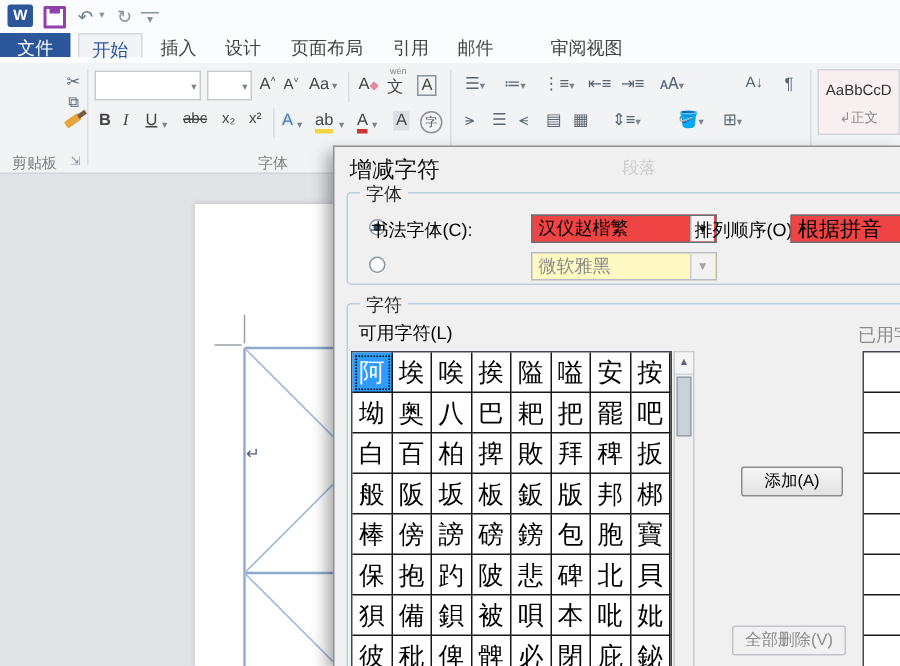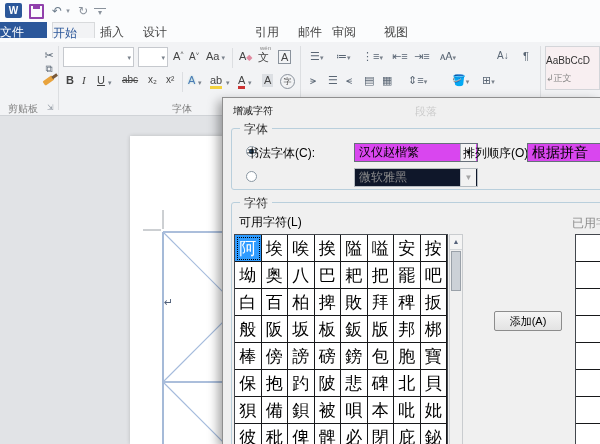--- a/index.html
+++ b/index.html
@@ -10,26 +10,26 @@
   
   #titlebar{left:0;top:0;width:600px;height:22px;background:#fbfcfd;}
   .qat-btn{top:3px;height:16px;line-height:16px;text-align:center;color:#6a7a8a;font-size:12px;}
   #word-logo{left:5px;top:3px;width:17px;height:15px;background:#2b579a;border-radius:2px;color:#fff;font-size:10px;font-weight:bold;line-height:15px;text-align:center;}
   #save-icon{left:29px;top:4px;width:11px;height:11px;border:2px solid #9141ac;border-radius:1px;}
   #save-icon i{position:absolute;left:2px;top:-1px;width:7px;height:4px;background:#9141ac;}
   #title-text{left:455px;top:4px;color:#8f8f8f;font-size:11px;white-space:nowrap;}
 
   
   #tabbar{left:0;top:22px;width:600px;height:20px;background:#fbfcfd;}
-  .tab{top:0;height:16px;line-height:20px;text-align:left;color:#444;cursor:default;}
+  .tab{top:0;height:16px;line-height:20px;text-align:center;color:#444;cursor:default;}
   #tab-file{left:0;width:47px;background:#2b579a;color:#fff;}
   #tab-0{left:52px;width:43px;background:#f2f3f5;border:1px solid #d8dadc;border-bottom:none;color:#2b579a;box-sizing:border-box;}
   #tab-1{left:100px;width:38px;} #tab-2{left:143px;width:38px;}
   #tab-3{left:186px;width:64px;} #tab-4{left:255px;width:38px;}
-  #tab-5{left:298px;width:38px;} #tab-6{left:332px;width:38px;}
+  #tab-5{left:298px;width:38px;} #tab-6{left:360px;width:38px;}
   #tab-7{left:384px;width:38px;}
 
   
   #ribbon{left:0;top:42px;width:600px;height:74px;background:#f2f3f5;border-bottom:1px solid #d0d3d7;box-sizing:border-box;}
   .vsep{top:4px;width:1px;height:64px;background:#dcdee1;}
   .glabel{top:60px;font-size:10px;color:#7e7e7e;}
   .ic{color:#5a6674;font-size:11px;line-height:14px;text-align:center;}
   .drop{color:#7a828c;font-size:7px;}
   
   #paste-icon{left:12px;top:6px;width:20px;height:24px;background:#a9b2be;border-radius:2px;}
@@ -37,40 +37,40 @@
   #paste-icon i{position:absolute;left:5px;top:-2px;width:9px;height:4px;background:#8a93a0;border-radius:1px;}
   #paste-label{left:8px;top:33px;width:28px;text-align:center;color:#3f3f3f;}
   #paste-drop{left:18px;top:46px;font-size:7px;color:#7a828c;}
   #fp-brush{left:43px;top:36px;width:11px;height:5px;background:#e8a33d;transform:rotate(-35deg);border-radius:1px;}
   #fp-brush i{position:absolute;left:10px;top:1px;width:6px;height:3px;background:#7a5a3a;}
   
   .combo{background:#fff;border:1px solid #c6c9ce;box-sizing:border-box;}
   .combo .arr{position:absolute;right:2px;top:6px;font-size:7px;color:#7a828c;}
   .btn-txt{font-size:11px;color:#444;text-align:center;}
   
-  #style-card{left:545px;top:4px;width:55px;height:44px;background:#f8eff1;border:1px solid #d3d5d9;box-sizing:border-box;}
+  #style-card{left:545px;top:4px;width:55px;height:44px;background:#f8eff1;border:1px solid #d3d5d9;box-sizing:border-box;text-align:center;}
   #style-card .prev{display:block;margin-top:8px;font-size:10px;color:#333;}
   #style-card .name{display:block;margin-top:6px;font-size:9px;color:#8a8a8a;}
 
   
   #doc-area{left:0;top:116px;width:600px;height:328px;background:#e1e3e6;}
   #page{left:130px;top:20px;width:470px;height:308px;background:#fff;box-shadow:0 0 4px rgba(0,0,0,.18);}
   #para-mark{left:34px;top:160px;color:#51607a;font-size:11px;}
 
   
   #dialog{left:222px;top:97px;width:378px;height:347px;background:#f0f0f0;border-left:1px solid #8f8f8f;border-top:1px solid #8f8f8f;box-sizing:border-box;box-shadow:-4px 4px 10px rgba(0,0,0,.35);overflow:hidden;}
-  #dlg-title{left:10px;top:6px;font-size:10px;color:#111;}
+  #dlg-title{left:10px;top:6px;font-size:15px;color:#111;}
   #dlg-ghost{left:192px;top:6px;font-size:11px;color:#8a8a8a;opacity:.35;}
   .groupbox{border:1px solid #b9cfdc;border-radius:3px;box-sizing:border-box;}
   .grouplabel{top:-8px;background:#f0f0f0;padding:0 4px;font-size:12px;color:#2b2b2b;}
   .radio{width:11px;height:11px;border:1px solid #8a97a2;border-radius:50%;background:#fff;box-sizing:border-box;}
   .radio.sel i{position:absolute;left:2px;top:2px;width:5px;height:5px;border-radius:50%;background:#31506b;}
-  .dlg-combo{background:#d946ef;border:1px solid #667079;box-sizing:border-box;font-size:12px;color:#000;line-height:17px;padding-left:4px;white-space:nowrap;overflow:hidden;}
+  .dlg-combo{background:#ef4444;border:1px solid #667079;box-sizing:border-box;font-size:12px;color:#000;line-height:17px;padding-left:4px;white-space:nowrap;overflow:hidden;}
   .dlg-combo .carr{position:absolute;right:1px;top:0;width:15px;height:100%;border-left:1px solid #aab2b9;text-align:center;font-size:8px;color:#111;line-height:17px;background:#f4f4f4;}
-  .dlg-combo.disabled{background:#0f172a;border-color:#b6bcc1;color:#8b8b8b;}
+  .dlg-combo.disabled{background:#fef9c3;border-color:#b6bcc1;color:#8b8b8b;}
   .dlg-combo.disabled .carr{color:#a5a5a5;background:#f2f2f2;border-left-color:#c9cdd1;}
   .dlg-label{font-size:12px;color:#000;white-space:nowrap;}
 
   #char-grid{left:11px;top:136px;width:214px;height:224px;background:#fff;border:1px solid #43474d;box-sizing:border-box;display:grid;grid-template-columns:repeat(8,1fr);grid-auto-rows:27px;}
   #char-grid .cell{border-right:1px solid #17181a;border-bottom:1px solid #17181a;text-align:center;line-height:27px;font-size:17px;color:#000;overflow:hidden;}
   #char-grid .cell.selected{background:#2e9bff;color:#fff;outline:1px dotted #000;outline-offset:-3px;}
 
   #grid-scrollbar{left:226px;top:136px;width:14px;height:224px;background:#f0f0f0;border:1px solid #c9cccf;box-sizing:border-box;}
   #sb-up{left:0;top:0;width:12px;height:14px;background:#f4f4f4;border-bottom:1px solid #d4d7da;text-align:center;font-size:7px;color:#55627a;line-height:14px;}
   #sb-thumb{left:1px;top:16px;width:10px;height:40px;background:#ccd1d7;border:1px solid #9aa1a9;box-sizing:border-box;}
@@ -97,20 +97,21 @@
     <div class="abs qat-btn" style="left:64px;width:8px;font-size:7px;color:#8a929c;">▾</div>
     <div class="abs qat-btn" style="left:76px;width:14px;color:#8a929c;">↻</div>
     <div class="abs qat-btn" style="left:94px;width:12px;font-size:8px;color:#8a929c;border-top:1px solid #8a929c;top:8px;height:10px;line-height:8px;">▾</div>
   </div>
 
   <div id="tabbar" class="abs">
     <div id="tab-file" class="abs tab">文件</div>
     <div id="tab-0" class="abs tab">开始</div>
     <div id="tab-1" class="abs tab">插入</div>
     <div id="tab-2" class="abs tab">设计</div>
+    <div id="tab-3" class="abs tab">页面布局</div>
     <div id="tab-4" class="abs tab">引用</div>
     <div id="tab-5" class="abs tab">邮件</div>
     <div id="tab-6" class="abs tab">审阅</div>
     <div id="tab-7" class="abs tab">视图</div>
   </div>
 
   <div id="ribbon" class="abs">
 
     <div class="abs ic" style="left:42px;top:6px;width:14px;">✂</div>
     <div class="abs ic" style="left:42px;top:20px;width:14px;font-size:10px;">⧉</div>
@@ -293,20 +294,21 @@
         <div class="cell">庇</div>
         <div class="cell">鉍</div>
       </div>
 
     <div id="grid-scrollbar" class="abs">
       <div id="sb-up" class="abs">▲</div>
       <div id="sb-thumb" class="abs"></div>
     </div>
 
     <div class="abs dlg-btn enabled" style="left:271px;top:213px;width:68px;height:20px;line-height:18px;">添加(A)</div>
+    <div class="abs dlg-btn disabled" style="left:265px;top:319px;width:76px;height:20px;line-height:18px;">全部删除(V)</div>
 
     <div id="used-label" class="abs">已用字符</div>
     <div id="used-list" class="abs">
         <div class="urow"></div>
         <div class="urow"></div>
         <div class="urow"></div>
         <div class="urow"></div>
         <div class="urow"></div>
         <div class="urow"></div>
         <div class="urow"></div>

